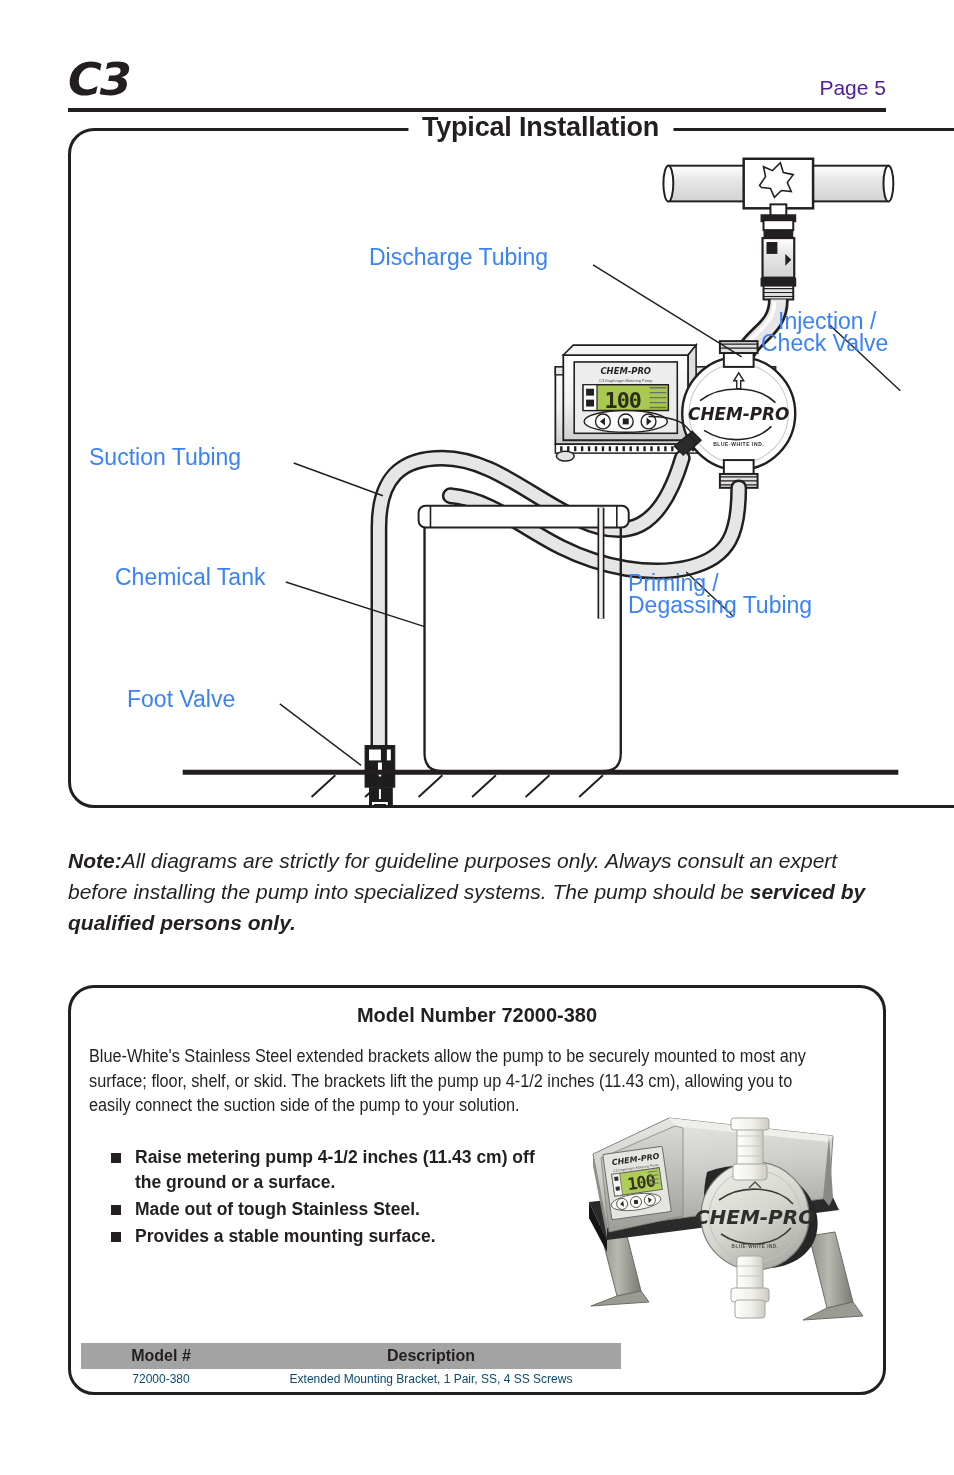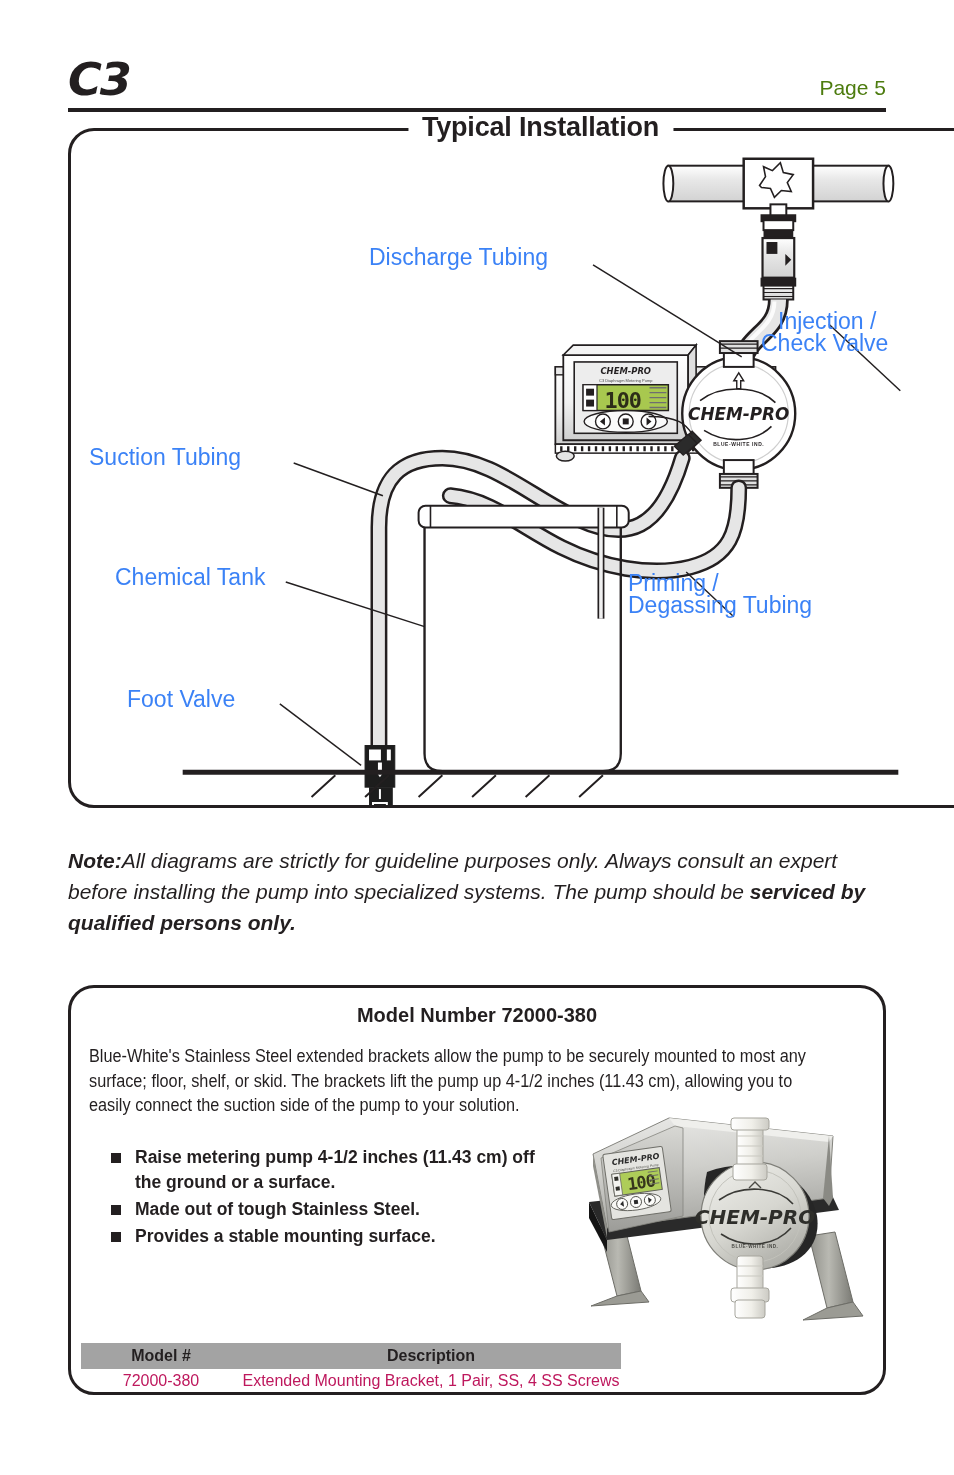--- a/index.html
+++ b/index.html
@@ -36,21 +36,21 @@
     line-height: 44px;
     color: #231f20;
     transform: scaleX(1.05);
     transform-origin: left top;
   }
   #page-number {
     position: absolute;
     right: 0;
     top: 18px;
     font-size: 21px;
-    color: #4d7c0f;
+    color: #4c1d95;
   }
   #header-rule {
     position: absolute;
     left: 68px;
     top: 108px;
     width: 818px;
     height: 4px;
     background: #231f20;
   }
 
@@ -177,23 +177,23 @@
     border-collapse: collapse;
   }
   #parts-table th {
     background: #a3a3a3;
     font-size: 16px;
     font-weight: bold;
     padding: 4px 0 4px 0;
     color: #231f20;
   }
   #parts-table td {
-    font-size: 16px;
+    font-size: 12px;
     padding: 3px 0 3px 0;
-    color: #be185d;
+    color: #0c4a6e;
     text-align: center;
   }
   #parts-table .col-model { width: 160px; }
 
   
   #bracket-photo {
     position: absolute;
     left: 500px;
     top: 118px;
     width: 310px;

